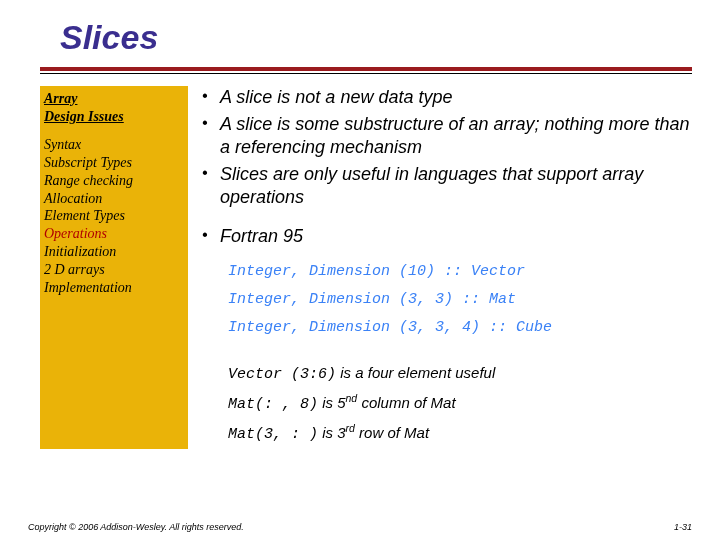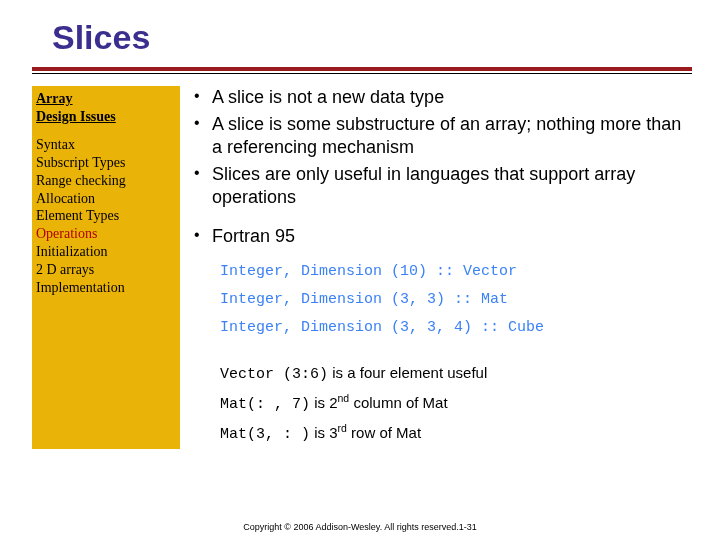--- a/index.html
+++ b/index.html
@@ -7,22 +7,23 @@
     width: 720px;
     height: 540px;
     background: #ffffff;
     font-family: Georgia, 'Times New Roman', serif;
     position: relative;
     overflow: hidden;
   }
   .slide {
     width: 100%;
     height: 100%;
-    padding: 18px 28px 0 32px;
+    padding: 18px 28px 0 40px;
     position: relative;
+    font-style: italic;
   }
   .title {
     font-family: Verdana, Geneva, sans-serif;
     font-size: 34px;
     font-weight: bold;
     color: #3a2e8f;
     padding-left: 20px;
     padding-bottom: 10px;
   }
   .rule-top { height: 4px; background: #9a1b1e; width: 100%; }
@@ -91,21 +92,21 @@
   .examples .prose {
     font-family: Verdana, Geneva, sans-serif;
   }
   .sup { font-size: 0.7em; vertical-align: super; }
   .footer {
     position: absolute;
     bottom: 8px;
     left: 28px;
     right: 28px;
     display: flex;
-    justify-content: center;
+    justify-content: space-between;
     font-family: Arial, Helvetica, sans-serif;
     font-size: 9px;
     color: #000;
   }
 </style>
 </head>
 <body>
 
 <div class="slide">
 
@@ -143,21 +144,21 @@
         <div>Integer, Dimension (10) :: Vector</div>
         <div>Integer, Dimension (3, 3) :: Mat</div>
         <div>Integer, Dimension (3, 3, 4) :: Cube</div>
       </div>
 
       <div class="examples">
         <div>
           <span class="mono">Vector (3:6)</span><span class="prose"> is a four element useful</span>
         </div>
         <div>
-          <span class="mono">Mat(: , 7)</span><span class="prose"><span> is 2</span><span class="sup">nd</span><span> column of Mat</span></span>
+          <span class="mono">Mat(: , 8)</span><span class="prose"><span> is 5</span><span class="sup">nd</span><span> column of Mat</span></span>
         </div>
         <div>
           <span class="mono">Mat(3, : )</span><span class="prose"><span> is 3</span><span class="sup">rd</span><span> row of Mat</span></span>
         </div>
       </div>
     </div>
 
   </div>
 
   <div class="footer">

